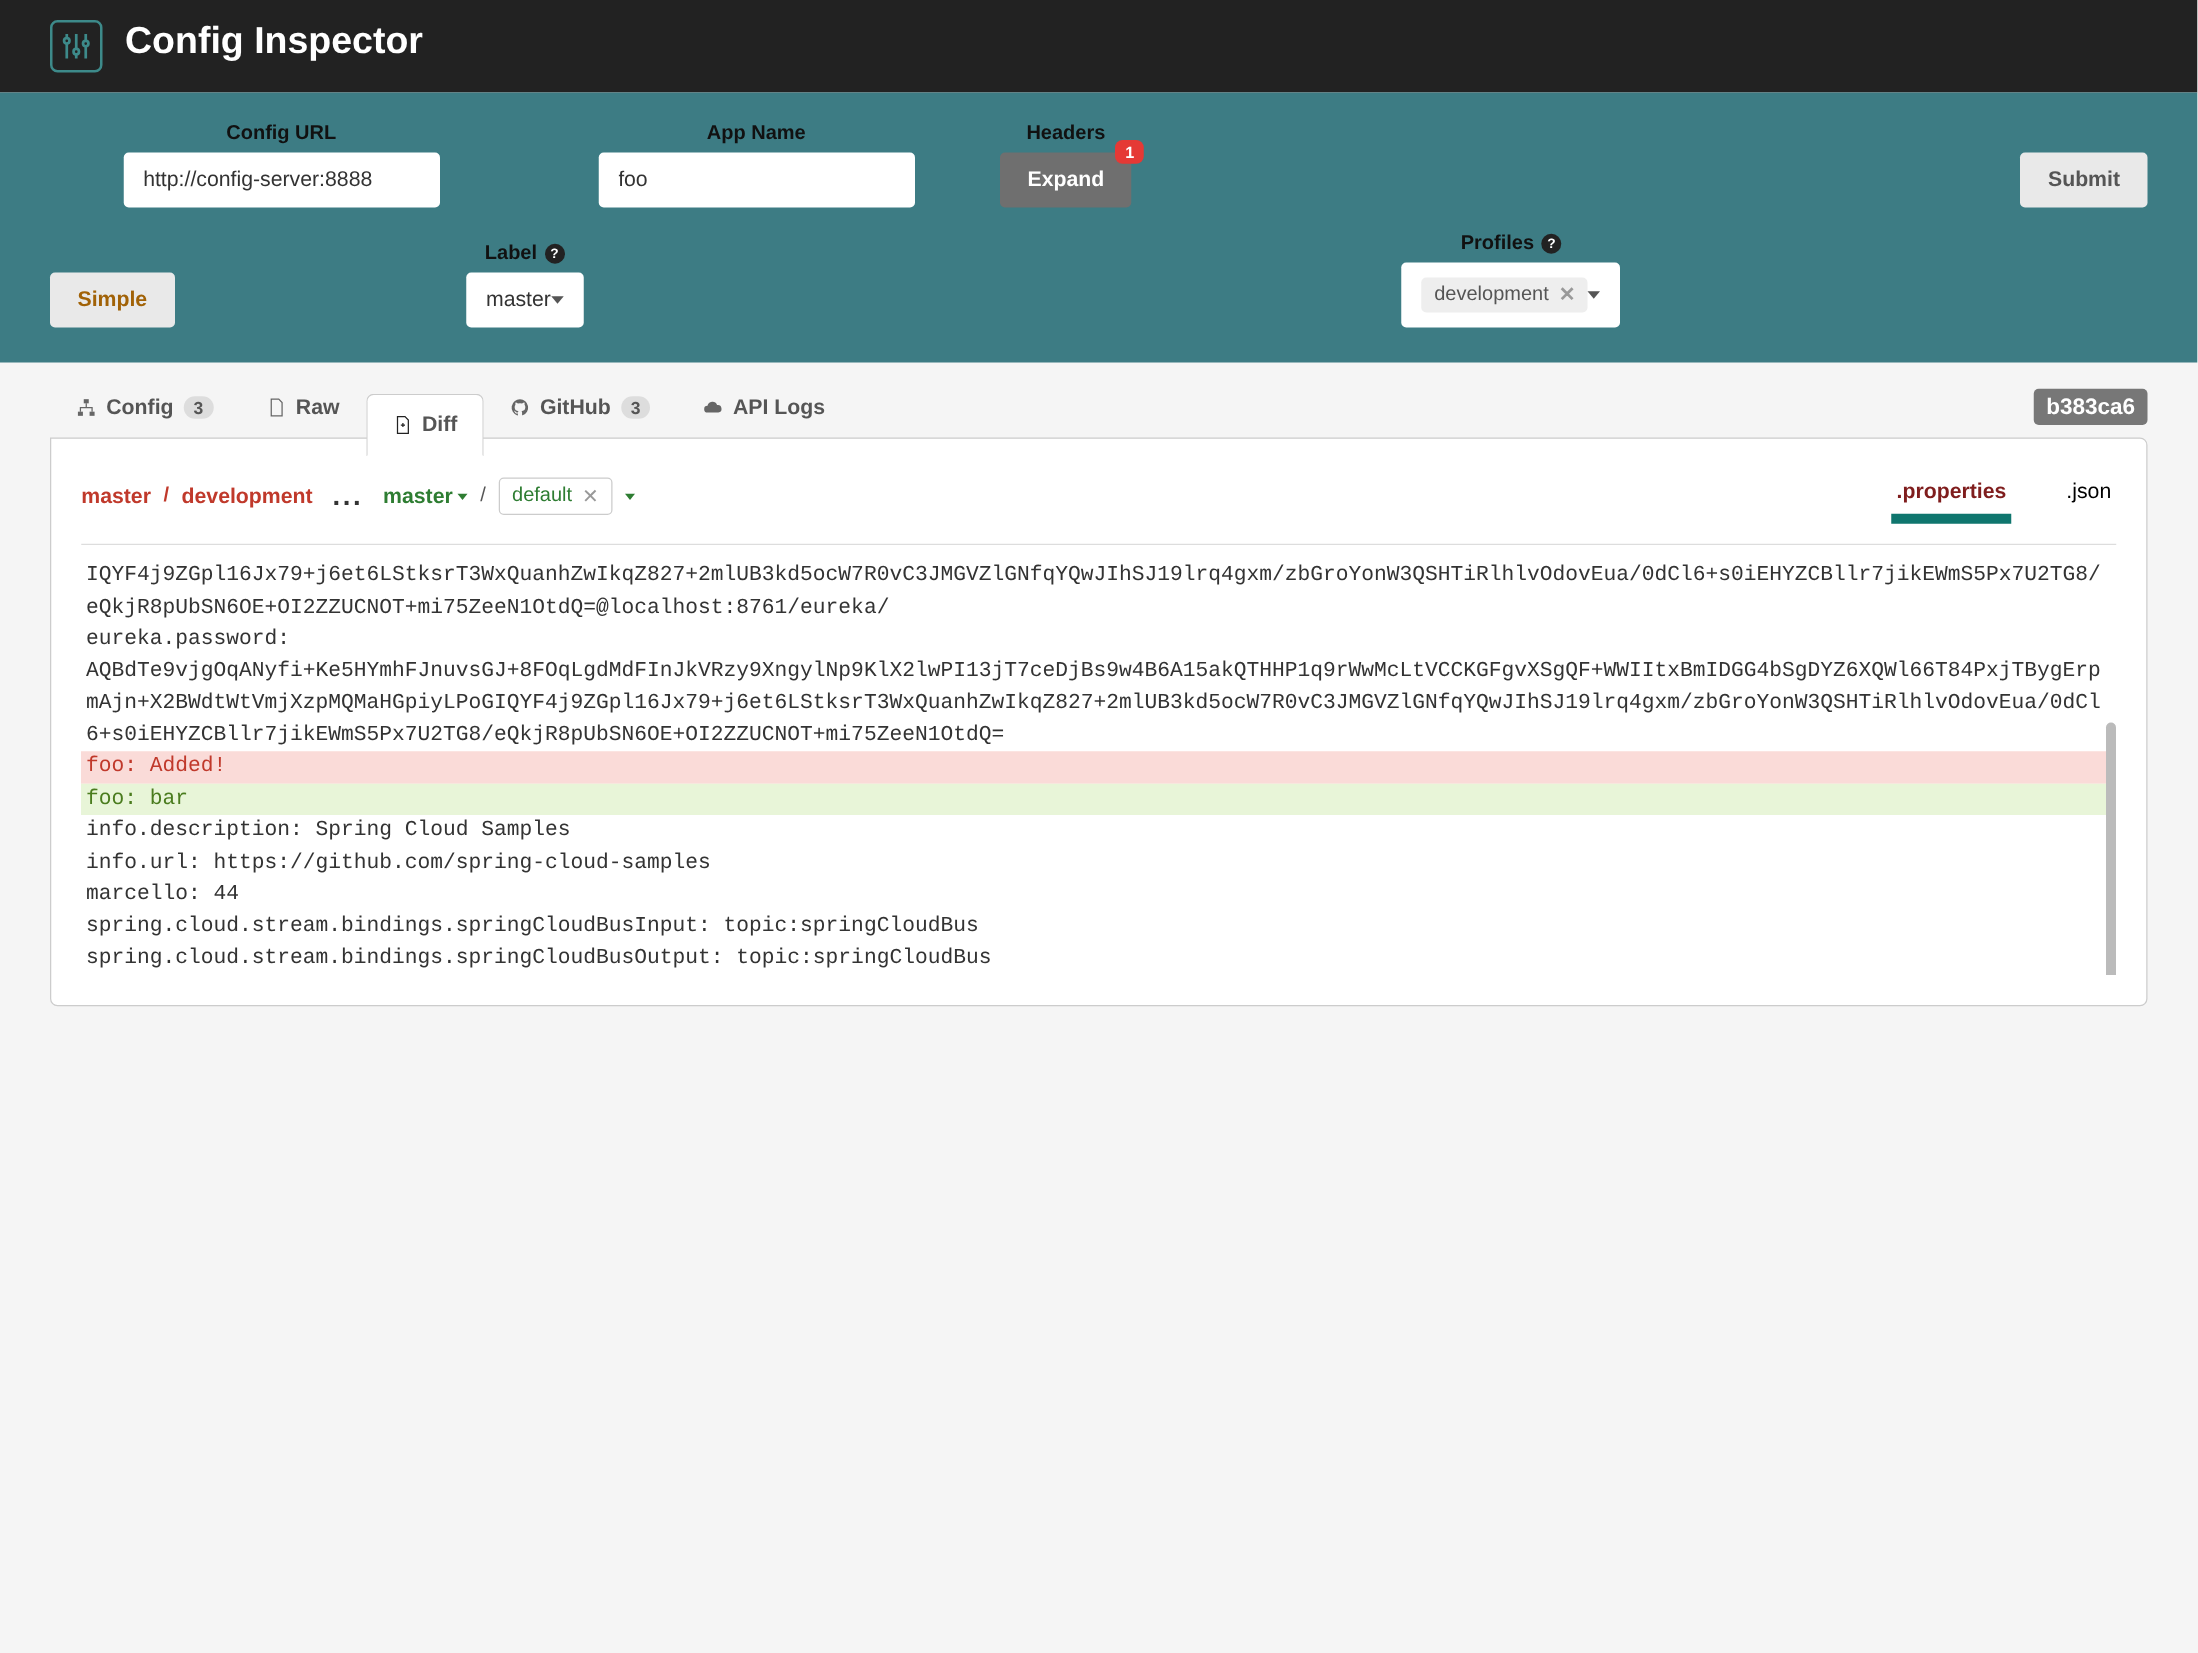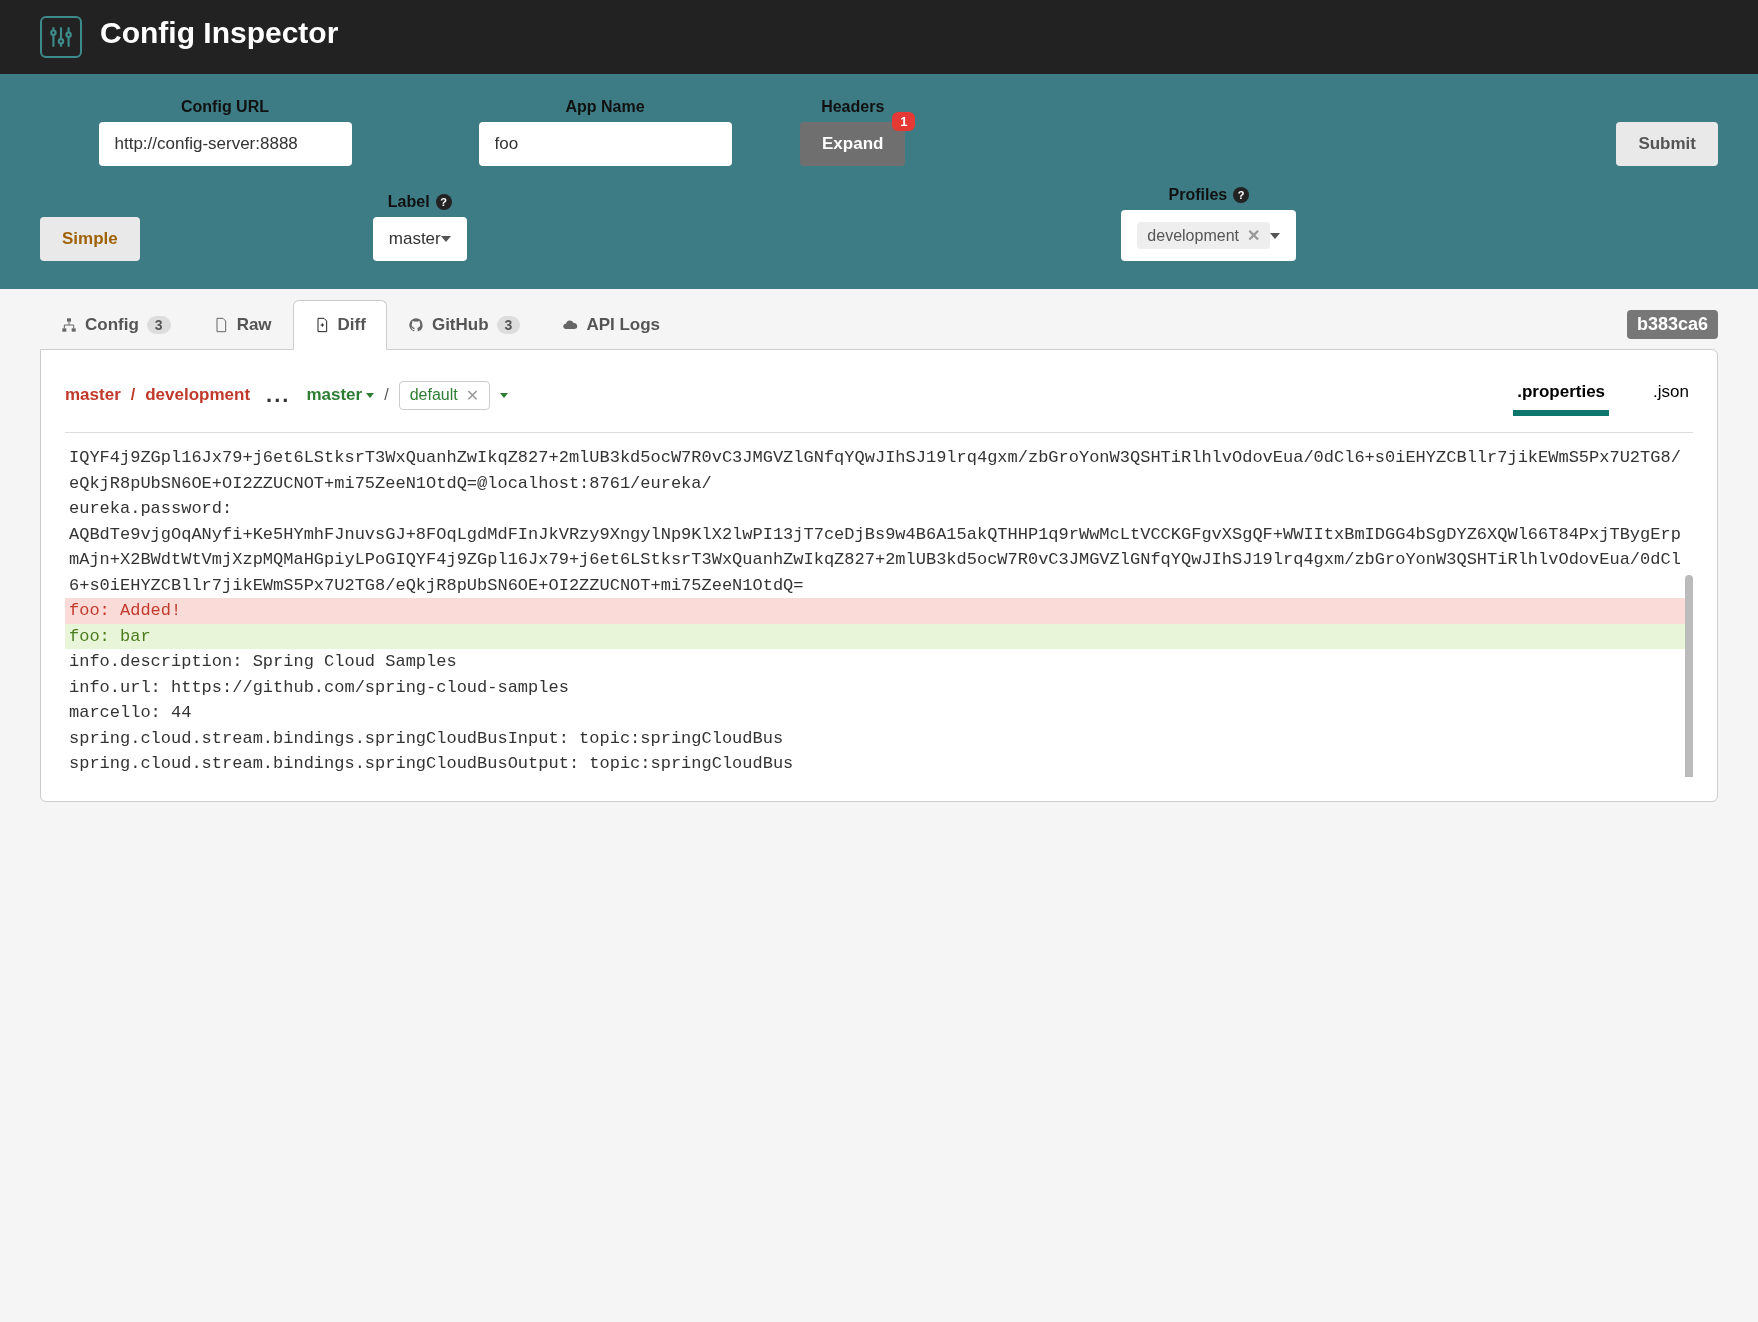--- a/index.html
+++ b/index.html
@@ -22,34 +22,34 @@
 .badge-red { position: absolute; top: -10px; right: -10px; background: #e53935; color: #fff; font-size: 13px; font-weight: 700; border-radius: 6px; padding: 2px 8px; }
 .select-box { background: #fff; border-radius: 4px; padding: 12px 16px; font-size: 17px; display: flex; align-items: center; justify-content: space-between; cursor: pointer; }
 .tag { background: #eee; border-radius: 4px; padding: 4px 10px; display: inline-flex; align-items: center; gap: 8px; font-size: 16px; color: #555; }
 .tag .x { color: #999; font-weight: 700; cursor: pointer; }
 .caret { width: 0; height: 0; border-left: 5px solid transparent; border-right: 5px solid transparent; border-top: 6px solid #555; }
 .help-icon { width: 16px; height: 16px; background: #222; color: #fff; border-radius: 50%; display: inline-flex; align-items: center; justify-content: center; font-size: 11px; font-weight: 700; }
 .content-area { padding: 0 40px 40px; }
 .tabs-wrap { display: flex; align-items: center; justify-content: space-between; margin-top: 10px; }
 .tabs { display: flex; gap: 0; }
 .tab { padding: 14px 20px; font-size: 17px; font-weight: 600; color: #555; display: flex; align-items: center; gap: 8px; cursor: pointer; border: 1px solid transparent; border-bottom: none; }
-.tab.active { background: #fff; border: 1px solid #ccc; border-bottom: 1px solid #fff; border-radius: 6px 6px 0 0; position: relative; top: 1px; }
+.tab.active { background: #fff; border: 1px solid #ccc; border-bottom: 1px solid #fff; border-radius: 6px 6px 0 0; position: relative; top: 15px; }
 .tab-badge { background: #ddd; color: #555; border-radius: 10px; padding: 1px 8px; font-size: 14px; font-weight: 600; }
 .commit-badge { background: #777; color: #fff; border-radius: 4px; padding: 4px 10px; font-size: 18px; font-weight: 600; }
 .panel { background: #fff; border: 1px solid #ccc; border-radius: 0 6px 6px 6px; padding: 24px; }
 .diff-toolbar { display: flex; align-items: center; gap: 10px; border-bottom: 1px solid #ddd; padding-bottom: 16px; margin-bottom: 0; flex-wrap: wrap; }
 .crumb-red { color: #c0392b; font-weight: 600; font-size: 17px; }
 .crumb-sep { color: #c0392b; font-weight: 600; }
 .dots { font-size: 22px; font-weight: 700; color: #333; letter-spacing: 2px; padding: 0 6px; }
 .crumb-green { color: #2e7d32; font-weight: 600; font-size: 17px; display: inline-flex; align-items: center; gap: 4px; }
 .tag-green { background: #fff; border: 1px solid #ccc; border-radius: 4px; padding: 4px 10px; display: inline-flex; align-items: center; gap: 8px; font-size: 16px; color: #2e7d32; }
 .caret-green { width: 0; height: 0; border-left: 4px solid transparent; border-right: 4px solid transparent; border-top: 5px solid #2e7d32; }
 .format-tabs { margin-left: auto; display: flex; gap: 40px; }
 .format-tab { font-size: 17px; color: #000000; padding: 8px 4px; cursor: pointer; }
-.format-tab.active { font-weight: 700; color: #000000; border-bottom: 6px solid #0f766e; }
+.format-tab.active { font-weight: 700; color: #7f1d1d; border-bottom: 8px solid #0f766e; }
 .diff-body { font-family: "Courier New", Courier, monospace; font-size: 17px; line-height: 1.5; overflow-x: auto; margin-top: 12px; position: relative; }
 .diff-line { white-space: pre-wrap; word-break: break-all; padding: 0 4px; }
 .diff-del { background: #fadbd8; color: #c0392b; }
 .diff-add { background: #e8f5d8; color: #4a7c1e; }
 .icon-small { width: 16px; height: 16px; fill: #666; }
 .spacer { flex: 1; }
 .scrollbar-thumb { position: absolute; right: 0; top: 130px; width: 8px; height: 280px; background: #bbb; border-radius: 4px; }
 </style>
 </head>
 <body>

